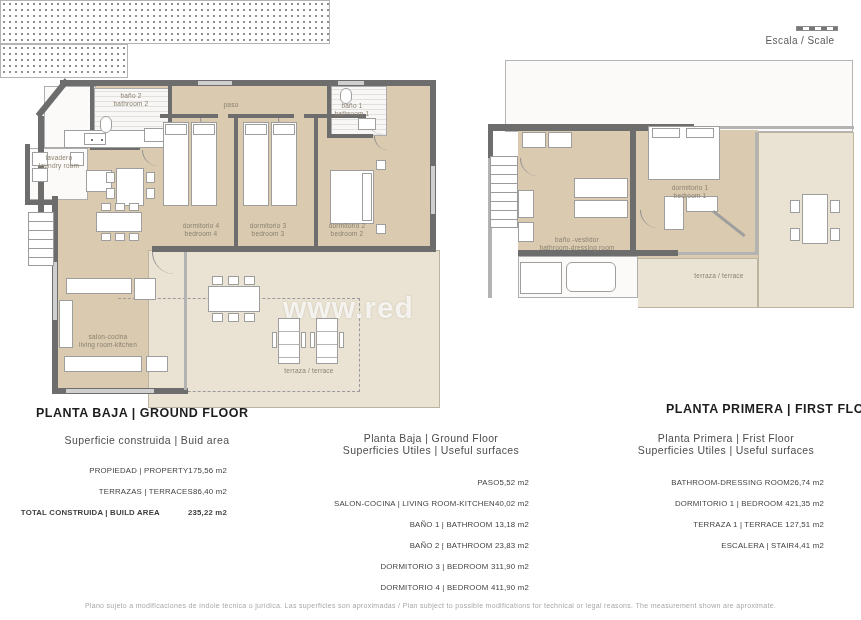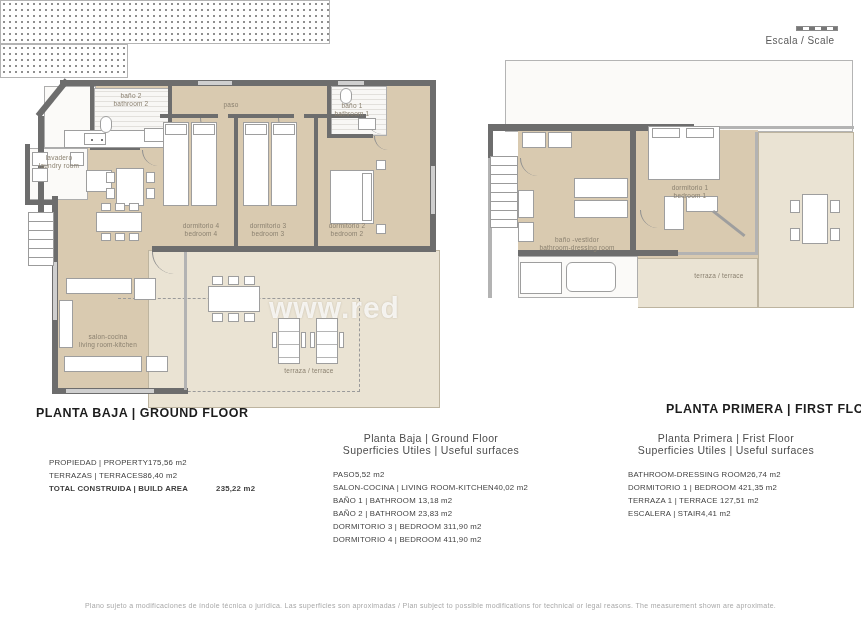--- a/index.html
+++ b/index.html
@@ -21,25 +21,25 @@
   .stairs{position:absolute;background:#fff repeating-linear-gradient(180deg,#fff 0 8px,#9b9b9b 8px 9px);border:1px solid #9b9b9b;box-sizing:border-box;}
   .dots{background-color:#fff;background-image:radial-gradient(#8f8f8f 0.8px,transparent 1px);background-size:6px 6px;border:1px solid #b4b4b4;box-sizing:border-box;}
   .dashed{position:absolute;border:1px dashed #9a9a9a;border-left:none;box-sizing:border-box;}
   .door{position:absolute;border-left:1px solid #8f8f8f;border-bottom-left-radius:100%;box-sizing:border-box;}
   .room-label{position:absolute;transform:translateX(-50%);font-size:6.5px;line-height:7.6px;
               color:#8b8170;text-align:center;letter-spacing:0.2px;white-space:nowrap;}
   .plan-title{position:absolute;font-weight:bold;font-size:12.5px;letter-spacing:0.5px;color:#1c1c1c;white-space:nowrap;}
   
   .tbl-header{position:absolute;text-align:center;font-size:10.5px;line-height:12px;color:#4c4c4c;letter-spacing:0.4px;white-space:nowrap;}
   .tbl{position:absolute;font-size:7.8px;color:#3e3e3e;letter-spacing:0.2px;}
-  .tbl-row{display:flex;justify-content:flex-start;line-height:13px;white-space:nowrap;}
+  .tbl-row{display:flex;justify-content:flex-end;line-height:13px;white-space:nowrap;margin-top:8px;}
   .tbl-row .val{text-align:right;}
   .bold{font-weight:bold;gap:28px;}
   .footer{position:absolute;left:0;top:602px;width:861px;text-align:center;font-size:7px;color:#a8a8a8;letter-spacing:0.3px;}
-  .watermark{position:absolute;left:269px;top:291px;font-size:30px;font-weight:bold;letter-spacing:1px;
+  .watermark{position:absolute;left:283px;top:291px;font-size:30px;font-weight:bold;letter-spacing:1px;
              color:rgba(255,255,255,0.8);text-shadow:0 0 2px rgba(150,140,120,0.45);}
   .scale-label{position:absolute;left:760px;top:35px;width:80px;text-align:center;font-size:10px;color:#5a5a5a;letter-spacing:0.4px;}
   .scale-bar{position:absolute;left:796px;top:26px;width:40px;height:3px;border:1px solid #8a8a8a;
              background:repeating-linear-gradient(90deg,#777 0 6px,#fff 6px 12px);}
 </style>
 </head>
 <body>
 
 <div class="sheet">
 
@@ -239,20 +239,21 @@
       <div>bathroom-dressing room</div>
     </div>
     <div class="room-label" style="left:719px;top:272px;">
       <div>terraza / terrace</div>
     </div>
   </div>
   <div class="plan-title" style="left:666px;top:402px;">PLANTA PRIMERA | FIRST FLOOR</div>
 
   <div class="watermark">www.red</div>
 
+  <div class="tbl-header" style="left:49px;top:434px;width:196px;">Superficie construida | Buid area</div>
   <div class="tbl" style="left:49px;top:456px;width:178px;">
     <div class="tbl-row">
       <span class="lbl">PROPIEDAD | PROPERTY</span>
       <span class="val">175,56 m2</span>
     </div>
     <div class="tbl-row">
       <span class="lbl">TERRAZAS | TERRACES</span>
       <span class="val">86,40 m2</span>
     </div>
     <div class="tbl-row bold">

